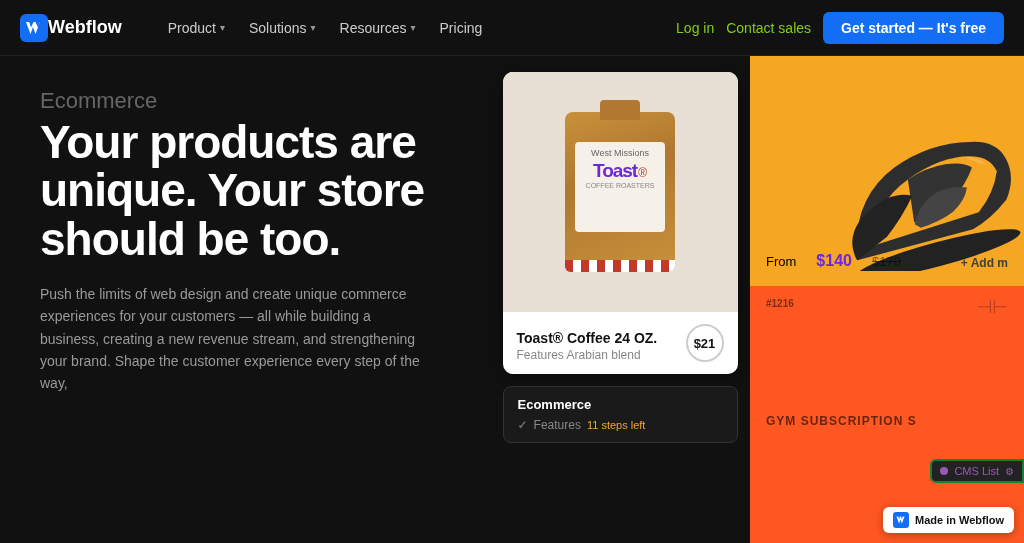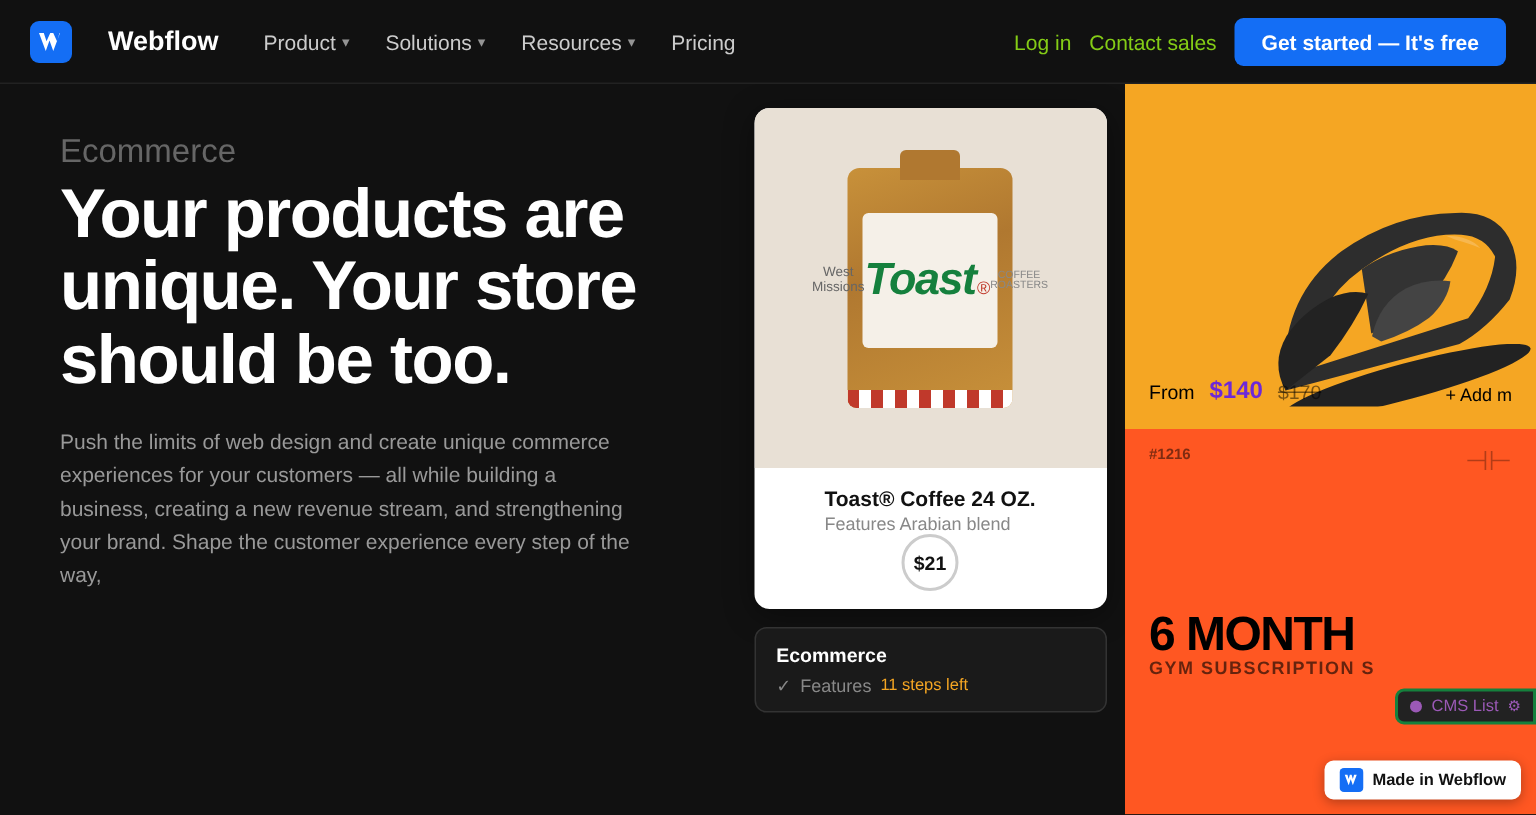--- a/index.html
+++ b/index.html
@@ -19,22 +19,22 @@
       height: 56px;
       padding: 0 20px;
       gap: 8px;
       border-bottom: 1px solid #222;
       position: relative;
       z-index: 10;
     }
     .nav-logo {
       display: flex;
       align-items: center;
-      gap: 24px;
-      margin-right: 12px;
+      gap: 0;
+      margin-right: 28px;
     }
     .nav-logo-icon {
       width: 28px;
       height: 28px;
     }
     .nav-logo-text {
       color: #fff;
       font-size: 18px;
       font-weight: 700;
     }
@@ -166,36 +166,34 @@
     }
     .coffee-bag-label {
       position: absolute;
       top: 30px;
       left: 10px;
       right: 10px;
       background: #f5f0e8;
       border-radius: 4px;
       height: 90px;
       display: flex;
-      flex-direction: row;
-      align-items: center;
-      justify-content: center;
+      flex-direction: column;
+      align-items: center;
       padding: 6px;
     }
     .coffee-brand {
       font-size: 9px;
       color: #666;
       text-align: center;
       margin-bottom: 2px;
     }
     .coffee-toast {
-      font-size: 30px;
+      font-size: 19px;
       font-weight: 900;
-      color: #15803d;
-      font-style: italic;
+      color: #6d28d9;
       letter-spacing: -1px;
     }
     .coffee-reg {
       font-size: 12px;
       color: #c0392b;
     }
     .coffee-sublabel {
       font-size: 7px;
       color: #888;
       text-align: center;
@@ -209,23 +207,22 @@
       background: repeating-linear-gradient(
         90deg,
         #c0392b 0px, #c0392b 8px,
         #fff 8px, #fff 16px
       );
       border-radius: 0 0 6px 6px;
     }
     .product-card-info {
       padding: 12px 14px;
       display: flex;
-      align-items: center;
+      align-items: flex-end;
       justify-content: space-between;
-      flex-direction: column;
     }
     .product-name {
       font-size: 14px;
       font-weight: 600;
       color: #111;
     }
     .product-sub {
       font-size: 12px;
       color: #888;
       margin-top: 2px;
@@ -299,44 +296,44 @@
       align-items: center;
       justify-content: flex-end;
       overflow: hidden;
     }
     .shoe-price-area {
       position: absolute;
       bottom: 16px;
       left: 16px;
       display: flex;
       align-items: center;
-      gap: 10px;
+      gap: 20px;
     }
     .shoe-price-from {
       font-size: 13px;
       color: #000;
       font-weight: 500;
     }
     .shoe-price-current {
       font-size: 16px;
       font-weight: 700;
       color: #6d28d9;
     }
     .shoe-price-old {
       font-size: 13px;
       color: rgba(0,0,0,0.5);
       text-decoration: line-through;
     }
     .shoe-add-btn {
       position: absolute;
       bottom: 16px;
       right: 16px;
-      color: #000000;
+      color: #404040;
       font-size: 12px;
-      font-weight: 400;
+      font-weight: 700;
       cursor: pointer;
     }
 
     
     .gym-card {
       background: #ff5722;
       flex: 1;
       position: relative;
       display: flex;
       align-items: center;
@@ -531,21 +528,20 @@
         <span class="shoe-price-current">$140</span>
         <span class="shoe-price-old">$170</span>
       </div>
       <div class="shoe-add-btn">+ Add m</div>
     </div>
 
     <div class="gym-card">
       <span class="gym-id">#1216</span>
       <span class="gym-icon">⊣⊢</span>
       <div style="margin-top:12px;">
-        <div class="gym-title">6 MONTH</div>
         <div class="gym-sub">GYM SUBSCRIPTION S</div>
       </div>
     </div>
 
     <div class="cms-badge">
       <div class="cms-dot"></div>
       <span>CMS List</span>
       <span style="font-size:10px;">⚙</span>
     </div>
 

